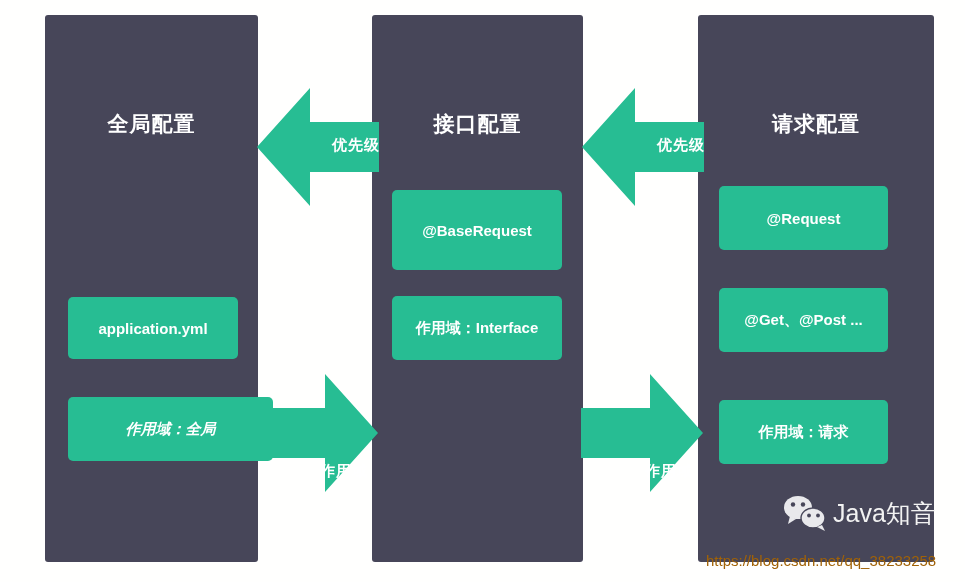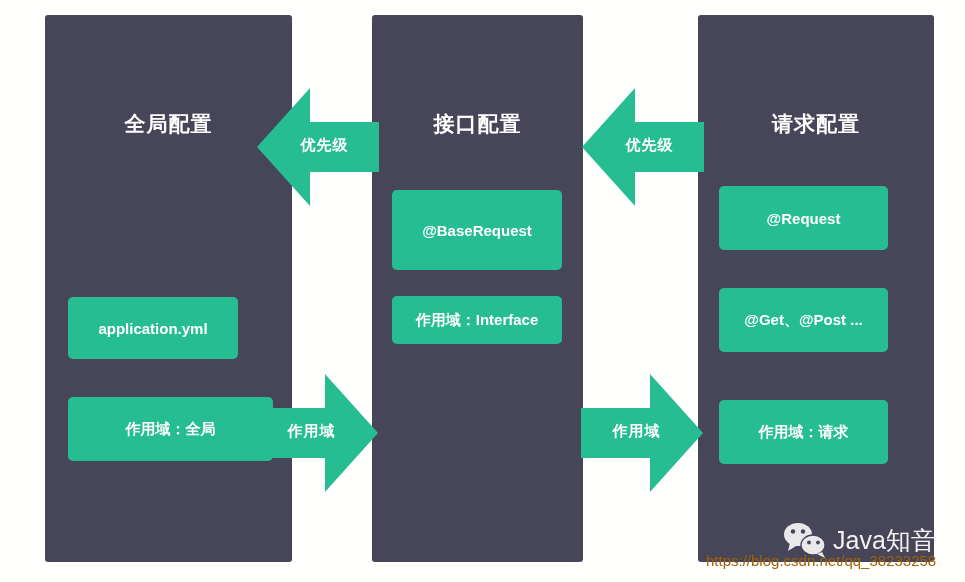--- a/index.html
+++ b/index.html
@@ -21,21 +21,21 @@
     height: 582px;
     background: #fffffe;
   }
   .panel {
     position: absolute;
     background: #474659;
     border-radius: 3px;
     top: 15px;
     height: 547px;
   }
-  #panel-0 { left: 45px;  width: 213px; padding-left: 34px; }
+  #panel-0 { left: 45px;  width: 213px; }
   #panel-1 { left: 372px; width: 211px; }
   #panel-2 { left: 698px; width: 236px; }
 
   .panel-title {
     position: absolute;
     left: 0;
     right: 0;
     top: 96px;
     text-align: center;
     color: #ffffff;
@@ -55,24 +55,24 @@
     display: flex;
     align-items: center;
     justify-content: center;
     text-align: center;
     box-sizing: border-box;
     padding: 0 6px;
   }
   
   #p0-b0 { left: 68px;  top: 200px; width: 170px; height: 64px; }
   #p0-b1 { left: 68px;  top: 297px; width: 170px; height: 62px; }
-  #p0-b2 { left: 68px;  top: 397px; width: 205px; height: 64px; }
+  #p0-b2 { left: 68px;  top: 397px; width: 205px; height: 64px; font-style: italic; }
   
   #p1-b0 { left: 392px; top: 190px; width: 170px; height: 80px; }
-  #p1-b1 { left: 392px; top: 296px; width: 170px; height: 48px; }
+  #p1-b1 { left: 392px; top: 296px; width: 170px; height: 64px; }
   
   #p2-b0 { left: 719px; top: 186px; width: 169px; height: 64px; }
   #p2-b1 { left: 719px; top: 288px; width: 169px; height: 64px; }
   #p2-b2 { left: 719px; top: 400px; width: 169px; height: 64px; }
 
   .arrow-wrap {
     position: absolute;
     width: 125px;
     height: 130px;
   }
@@ -85,45 +85,45 @@
     position: absolute;
     left: 0; top: 0;
     width: 125px;
     height: 130px;
   }
   .arrow-label {
     position: absolute;
     left: 0;
     width: 125px;
     top: 54px;
-    text-align: center;
+    text-align: right;
     color: #ffffff;
     font-size: 15px;
     font-weight: bold;
     letter-spacing: 1px;
     pointer-events: none;
   }
   .arrow-pri .arrow-label { padding-left: 14px; box-sizing: border-box; }
-  .arrow-sco .arrow-label { padding-right: 12px; box-sizing: border-box; }
+  .arrow-sco .arrow-label { padding-right: 12px; box-sizing: border-box; margin-top: 40px; }
 
   
   #watermark-url {
     position: absolute;
     left: 706px;
     top: 552px;
     font-size: 15px;
     color: #a16207;
     letter-spacing: 0px;
     white-space: nowrap;
     font-family: "Liberation Sans", "DejaVu Sans", sans-serif;
   }
   #wechat-badge {
     position: absolute;
     left: 782px;
-    top: 516px;
+    top: 489px;
     width: 160px;
     height: 48px;
     display: flex;
     align-items: center;
   }
   #wechat-icon {
     width: 46px;
     height: 38px;
     flex: 0 0 auto;
   }

